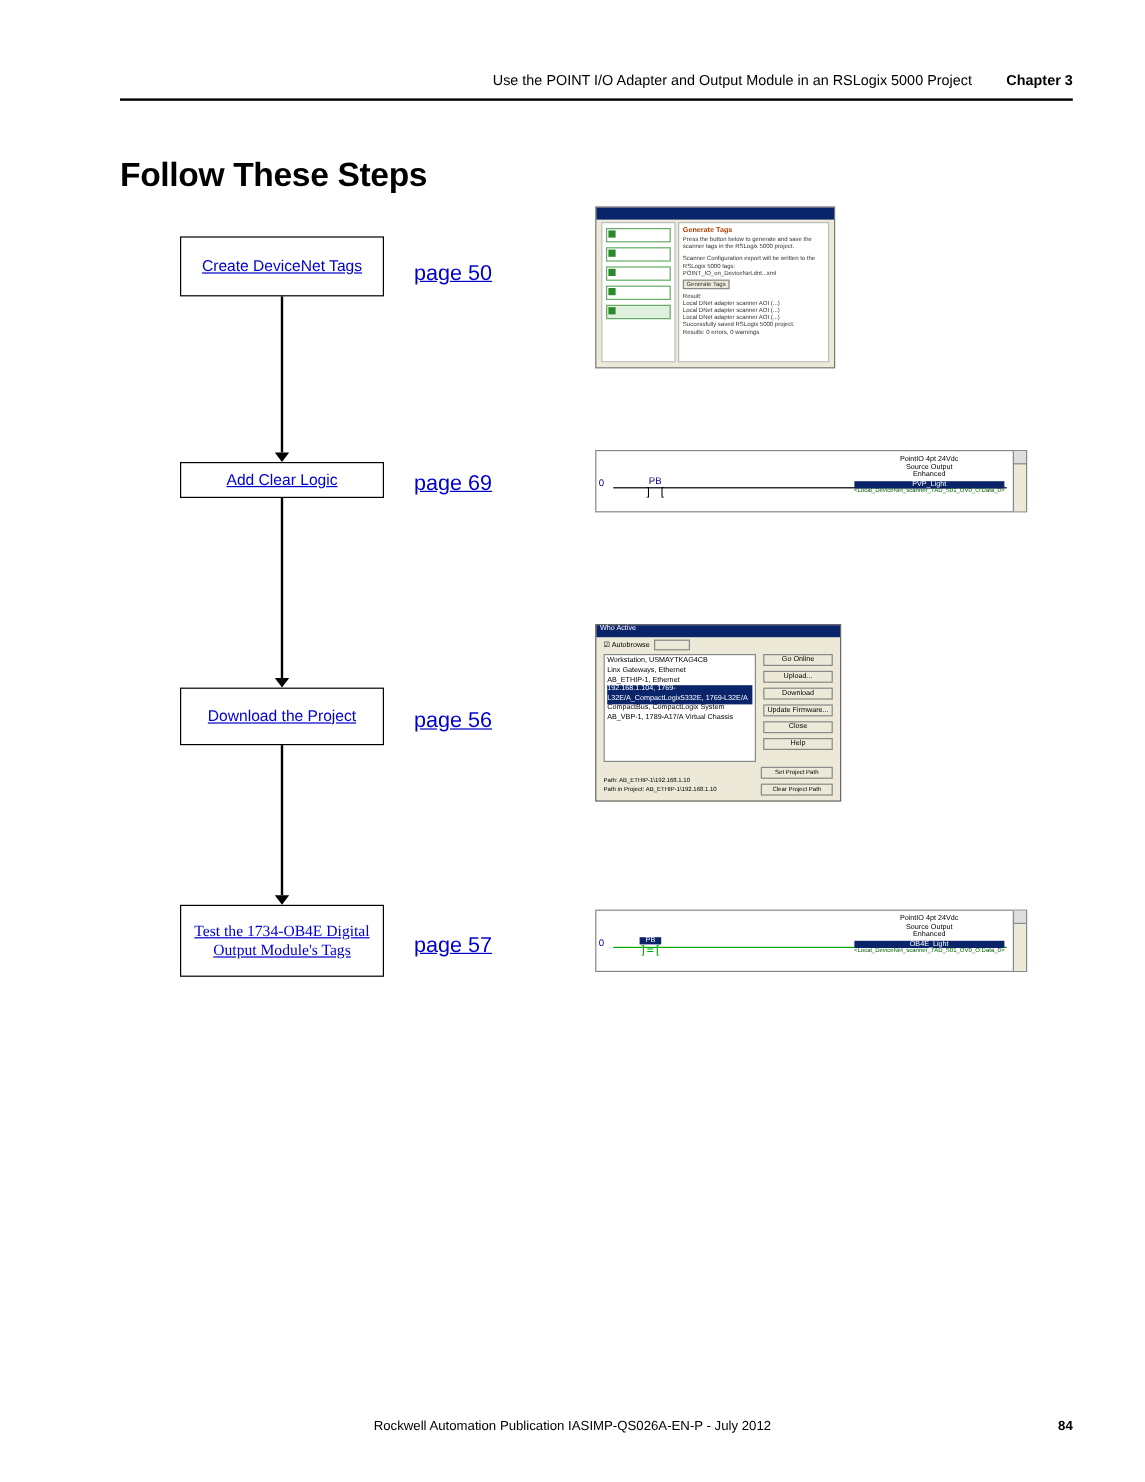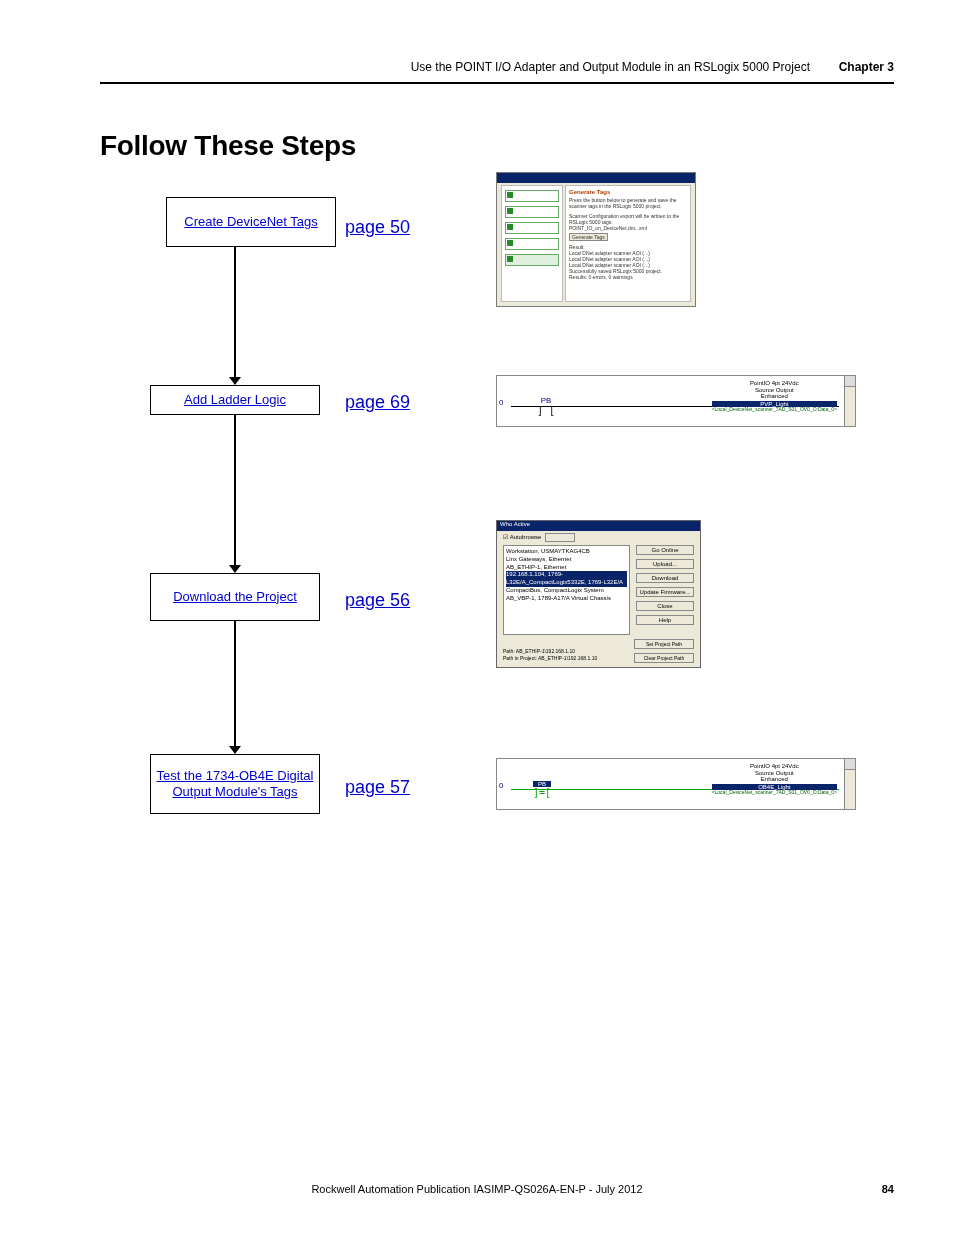--- a/index.html
+++ b/index.html
@@ -50,42 +50,42 @@
 
   <div class="hdr-text">
     <span>Use the POINT I/O Adapter and Output Module in an RSLogix 5000 Project</span>
     &nbsp;&nbsp;&nbsp;
     <b>Chapter 3</b>
   </div>
   <div class="hdr-line"></div>
 
   <div class="section-title">Follow These Steps</div>
 
-  <div class="flow-box" style="position:absolute;left:150px;top:197px;height:50px;margin-left:16px;">
+  <div class="flow-box" style="position:absolute;left:150px;top:197px;height:50px;">
     <span>Create DeviceNet Tags</span>
   </div>
   <a class="page-link" style="left:345px;top:217px;">page 50</a>
   <div class="v-connector" style="top:247px;height:130px;"></div>
   <div class="v-arrowhead" style="top:377px;"></div>
 
   <div class="flow-box" style="position:absolute;left:150px;top:385px;height:30px;">
-    <span>Add Ladder Logic</span>
+    <span>Add Clear Logic</span>
   </div>
   <a class="page-link" style="left:345px;top:392px;">page 69</a>
   <div class="v-connector" style="top:415px;height:150px;"></div>
   <div class="v-arrowhead" style="top:565px;"></div>
 
   <div class="flow-box" style="position:absolute;left:150px;top:573px;height:48px;">
     <span>Download the Project</span>
   </div>
   <a class="page-link" style="left:345px;top:590px;">page 56</a>
   <div class="v-connector" style="top:621px;height:125px;"></div>
   <div class="v-arrowhead" style="top:746px;"></div>
 
-  <div class="flow-box" style="position:absolute;left:150px;top:754px;height:60px;">
+  <div class="flow-box" style="position:absolute;left:150px;top:754px;height:60px;font-family:Liberation Serif, serif;">
     <span>Test the 1734-OB4E Digital Output Module's Tags</span>
   </div>
   <a class="page-link" style="left:345px;top:777px;">page 57</a>
 
   <div class="thumb" style="left:496px;top:172px;width:200px;height:135px;">
     <div class="tb-title"></div>
     <div class="side">
       <div class="item"></div>
       <div class="item"></div>
       <div class="item"></div>

